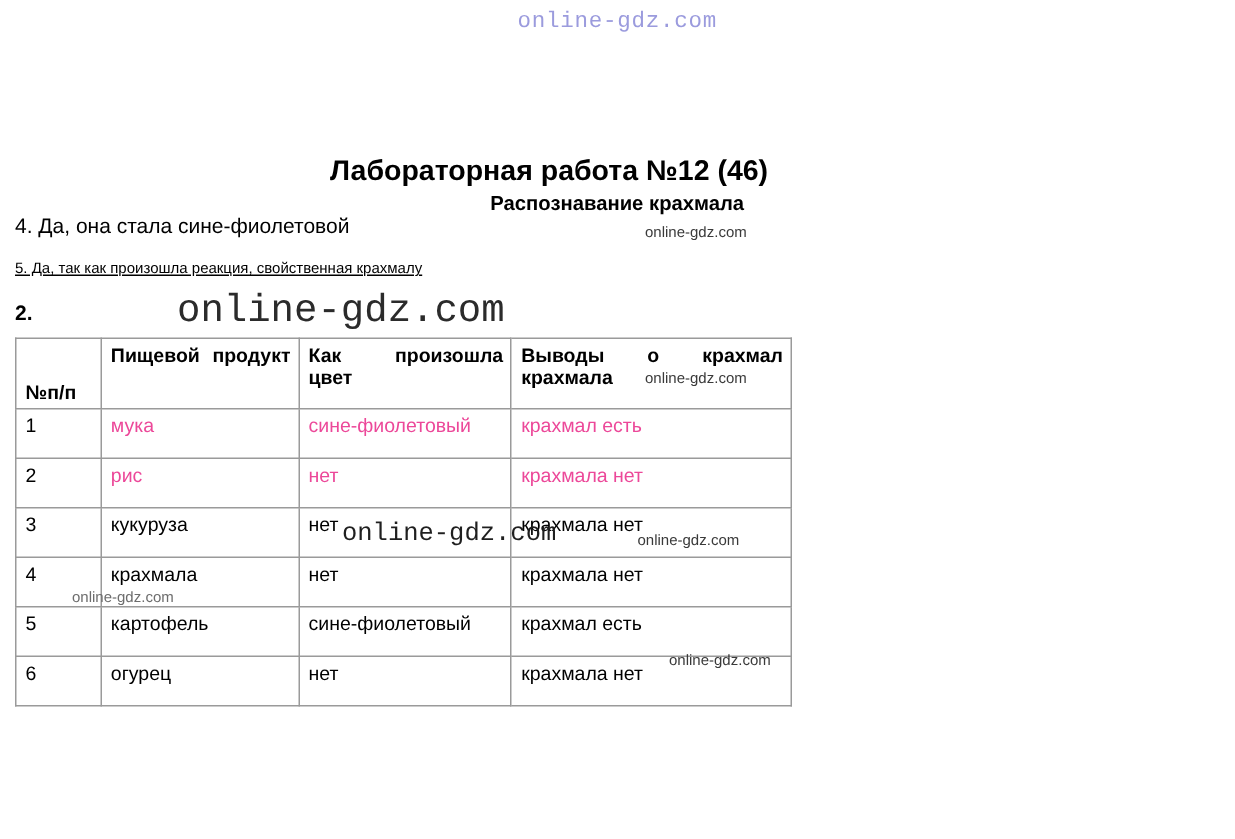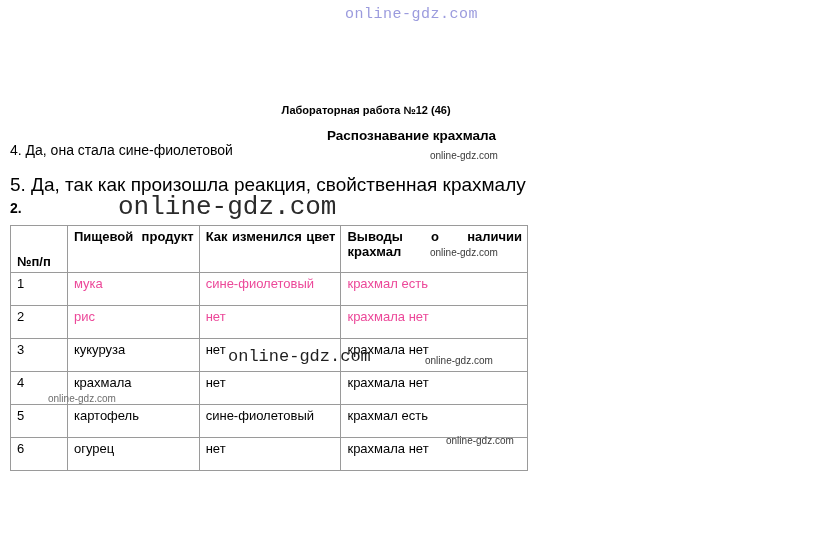--- a/index.html
+++ b/index.html
@@ -30,21 +30,21 @@
     opacity: 0.85;
   }
 
   
   .doc-title {
     position: absolute;
     left: 0;
     top: 104px;
     width: 732px;
     text-align: center;
-    font-size: 11px;
+    font-size: 19px;
     font-weight: bold;
   }
   .doc-subtitle {
     position: absolute;
     left: 0;
     top: 128px;
     width: 823px;
     text-align: center;
     font-size: 13.5px;
     font-weight: bold;
@@ -54,21 +54,22 @@
   .line4 {
     position: absolute;
     left: 10px;
     top: 142px;
     font-size: 14px;
   }
   .line5 {
     position: absolute;
     left: 10px;
     top: 174px;
-    font-size: 19px;
+    font-size: 10px;
+    text-decoration: underline;
   }
   .item2 {
     position: absolute;
     left: 10px;
     top: 200px;
     font-size: 14px;
     font-weight: bold;
   }
 
   
@@ -166,24 +167,24 @@
       <col class="c3">
       <col class="c4">
   </colgroup>
   <thead>
     <tr>
       <th class="num">№п/п</th>
       <th>
           <span class="th-just">Пищевой продукт</span>
         </th>
       <th>
-          <span class="th-just">Как изменился цвет</span>
+          <span class="th-just">Как произошла цвет</span>
         </th>
       <th>
-          <span class="th-just">Выводы о наличии крахмал</span>
+          <span class="th-just">Выводы о крахмал крахмала</span>
         </th>
     </tr>
   </thead>
   <tbody>
     <tr>
       <td>1</td>
       <td class="faded">мука</td>
       <td class="faded">сине-фиолетовый</td>
       <td class="faded">крахмал есть</td>
     </tr>

